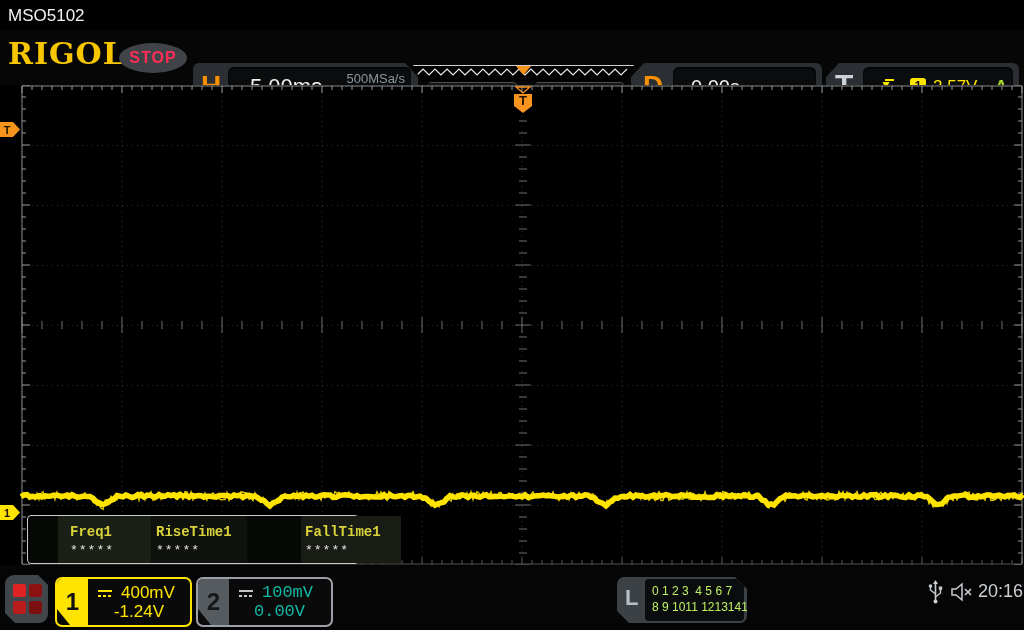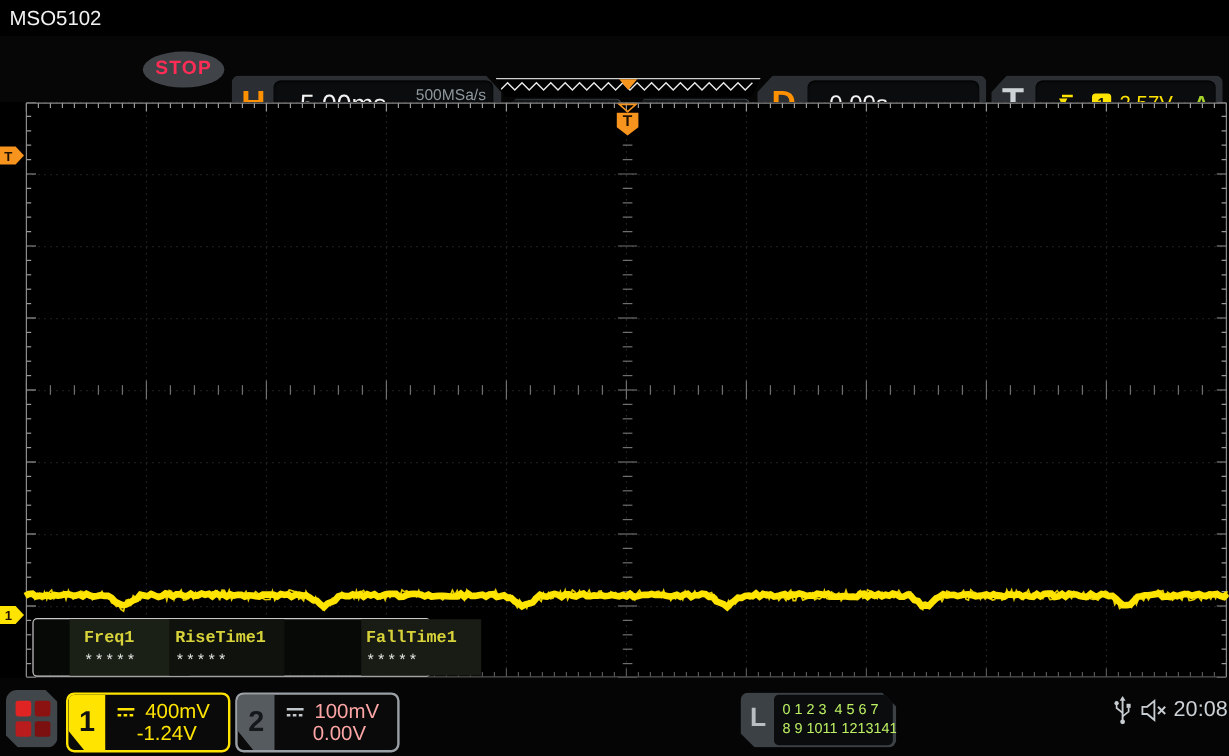--- a/index.html
+++ b/index.html
@@ -57,41 +57,42 @@
     font-size:24px;font-weight:bold;text-align:center;line-height:46px;
     clip-path:polygon(0 0,31px 0,31px 46px,13px 46px,0 30px);}
   .chan .l1{position:absolute;left:38px;top:4px;font-size:17px;margin-left:26px;}
   .chan .l2{position:absolute;right:26px;top:23px;font-size:17px;}
   .chan .cicon{position:absolute;left:-24px;top:6px;}
   #ch1{left:55px;border:2px solid #ffe400;}
   #ch1 .tab{background:#ffe400;color:#111;}
   #ch1 .l1,#ch1 .l2{color:#ffe400;}
   #ch2{left:196px;border:2px solid #9aa0a5;}
   #ch2 .tab{background:#565b60;color:#15181a;}
-  #ch2 .l1,#ch2 .l2{color:#fca5a5;}
+  #ch2 .l1,#ch2 .l2{color:#14b8a6;font-family:Liberation Mono, monospace;}
   #l-panel{left:617px;top:12px;width:130px;height:46px;background:#3c4146;border-radius:7px;
     clip-path:polygon(0 0,118px 0,130px 12px,130px 46px,12px 46px,0 34px);}
   #l-letter{left:8px;top:8px;font-size:22px;font-weight:bold;color:#b9bec3;}
   #l-recess{left:28px;top:2px;width:99px;height:42px;background:#0a0c0d;border-radius:4px;}
   .drow{position:absolute;left:7px;font-size:12px;color:#bef264;white-space:pre;}
   #drow1{top:5px;}
   #drow2{top:21px;}
   #clock{left:978px;top:16px;font-size:18px;color:#ccd1d6;}
   #usb{left:928px;top:15px;}
   #mute{left:950px;top:17px;}
   svg text{font-family:"Liberation Sans",sans-serif;}
 </style>
 </head>
 <body>
 
 <div class="abs" id="titlebar">
   <span class="model">MSO5102</span>
 </div>
 
 <div class="abs" id="header">
+  <div class="abs" id="logo">RIGOL</div>
   <div class="abs" id="acq-stop">STOP</div>
 
   <div class="abs panel" id="h-panel">
     <div class="abs" id="h-letter">H</div>
     <div class="recess" id="h-recess">
       <span class="abs" id="h-timebase">5.00ms</span>
       <div class="abs" id="h-srate">
         <div>500MSa/s</div>
         <div>25Mpts</div>
       </div>
@@ -555,21 +556,21 @@
       <text x="7" y="432" text-anchor="middle" font-size="11" font-weight="bold" fill="#241200">1</text>
     </g>
   </svg>
 
   
   <div class="abs" id="meas" style="left:27px;top:430px;">
     <div class="mcol" style="left:30px;width:100px;background:#1b2016;">
       <span class="mname" style="left:12px;">Freq1</span>
       <span class="mval" style="left:12px;">*****</span>
     </div>
-    <div class="mcol" style="left:113px;width:96px;background:#10130d;">
+    <div class="mcol" style="left:123px;width:96px;background:#10130d;">
       <span class="mname" style="left:5px;">RiseTime1</span>
       <span class="mval" style="left:5px;">*****</span>
     </div>
     <div class="mcol" style="left:226px;width:100px;background:#181c14;margin-left:47px;">
       <span class="mname" style="left:4px;">FallTime1</span>
       <span class="mval" style="left:4px;">*****</span>
     </div>
   </div>
 </div>
 
@@ -620,14 +621,14 @@
     <path d="M7.5,17 L12.5,13 L12.5,10" stroke="#c8cdd2" stroke-width="1.4" fill="none"></path>
     <circle cx="2.5" cy="6" r="1.8" fill="#c8cdd2"></circle>
     <rect x="10.8" y="6.5" width="3.4" height="3.4" fill="#c8cdd2"></rect>
     <circle cx="7.5" cy="21.5" r="2" fill="#c8cdd2"></circle>
   </svg>
   <svg class="abs" id="mute" width="24" height="20">
     <polygon points="2,7 6,7 12,2 12,18 6,13 2,13" fill="none" stroke="#c8cdd2" stroke-width="1.5"></polygon>
     <line x1="15" y1="7" x2="21" y2="13" stroke="#c8cdd2" stroke-width="1.6"></line>
     <line x1="21" y1="7" x2="15" y2="13" stroke="#c8cdd2" stroke-width="1.6"></line>
   </svg>
-  <span class="abs" id="clock">20:08</span>
+  <span class="abs" id="clock">20:16</span>
 </div>
 
 </body></html>

